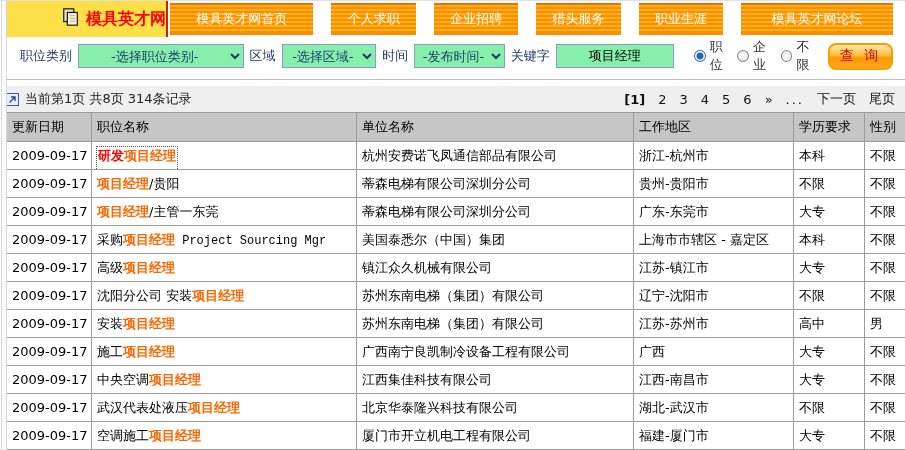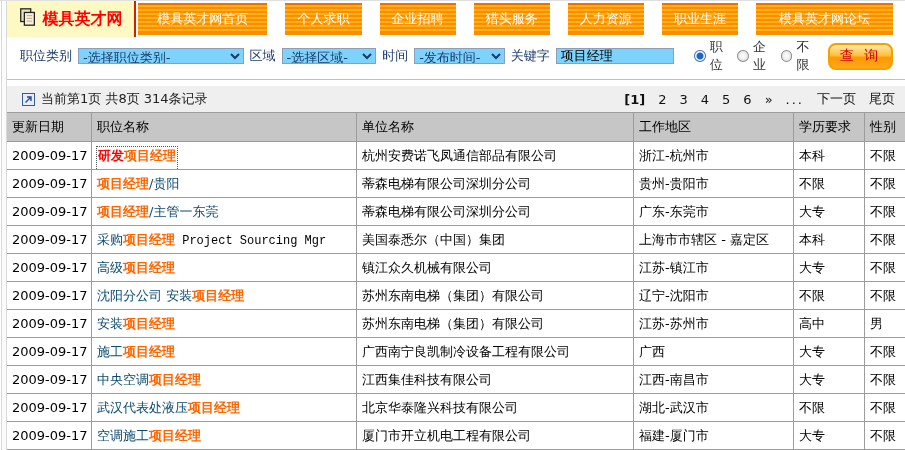--- a/index.html
+++ b/index.html
@@ -4,66 +4,66 @@
 <style>
   * { box-sizing: border-box; margin: 0; padding: 0; }
   html,body { width:905px; height:450px; overflow:hidden; background:#fff;
     font-family:"DejaVu Sans","Liberation Sans",sans-serif; }
   .page { position:relative; width:905px; height:450px; padding-left:6px; border-top:1px solid #e0e0e0; }
   .page::before { content:""; position:absolute; left:1px; top:0; bottom:0; width:4px;
     background:#fbfbfb; border-left:1px solid #d9d9d9; border-right:1px solid #d9d9d9; }
 
   
   .topbar { display:flex; height:36px; background:#fff; }
-  .logo { width:128px; display:flex; align-items:center; justify-content:center; gap:5px; background:#fef9c3; cursor:pointer; }
+  .logo { width:160px; display:flex; align-items:center; justify-content:flex-end; gap:5px; background:#fde047; cursor:pointer; }
   .logo-text { color:#ff0000; font-weight:bold; font-size:16px; white-space:nowrap; }
   .nav { flex:1; display:flex; gap:18px; background:#fff; padding:2px 12px 2px 2px; border-left:2px solid #cc2200; }
   .nav-tab { flex:1; display:flex; align-items:center; justify-content:center;
     color:#fff; font-size:13px; text-decoration:none; white-space:nowrap;
     background:repeating-linear-gradient(180deg,#ffb21a 0 2px,#ff8c00 2px 4px);
     border-top:2px solid #f07000; border-bottom:2px solid #f59000; }
   .nav-tab:first-child { flex:1.7; }
   .nav-tab:last-child { flex:1.8; }
 
   
   .searchbar { display:flex; align-items:center; height:43px; padding:0 8px 4px 14px; gap:6px;
     font-size:13px; color:#1b3a6b; border-bottom:1px solid #c0c0c0; }
   .searchbar label { white-space:nowrap; }
-  select, .kw-input { height:16px; font-size:13px; color:#1b3a6b;
-    border:1px solid #8ba0b8; background:#7dd3fc; font-family:inherit; }
+  select, .kw-input { height:24px; font-size:13px; color:#1b3a6b;
+    border:1px solid #8ba0b8; background:#86efac; font-family:inherit;text-align:center; }
   .sel-cat { width:168px; } .sel-region { width:96px; } .sel-time { width:92px; }
   .kw-input { width:118px; color:#000; padding:0 4px; }
   .radios { display:flex; align-items:flex-end; gap:2px; margin-left:14px; }
   .radio-item { display:flex; align-items:center; gap:4px; cursor:pointer; color:#333; }
   .rb { width:12px; height:12px; border-radius:50%; border:1px solid #8a8a8a;
     background:radial-gradient(#fff, #dcdcdc); display:inline-block; }
   .rb.on { border-color:#3a6ea5; background:radial-gradient(circle at 50% 50%, #1a66cc 0 3px, #fff 4px); }
   .query-btn { margin-left:auto; margin-right:4px; width:66px; height:27px; border-radius:8px;
     border:2px solid #f5a000; background:linear-gradient(180deg,#ffe9a8 0%,#ffc040 45%,#ff9800 55%,#ffa820 100%);
     color:#d40000; font-weight:normal; font-size:14px; letter-spacing:3px; cursor:pointer; font-family:inherit; }
 
   
   .statusbar { display:flex; align-items:center; height:26px; margin-top:6px;
-    background:#efefef; padding:0 10px 0 16px; font-size:13px; color:#222; gap:6px; }
+    background:#efefef; padding:0 10px 0 0; font-size:13px; color:#222; gap:6px; }
   .pagination { margin-left:auto; display:flex; align-items:center; gap:13px; color:#111; }
   .pag-item { text-decoration:none; color:#111; cursor:pointer; }
   .pag-current { font-weight:bold; cursor:default; }
   .pag-ellipsis { cursor:default; letter-spacing:2px; }
 
   
   table.jobs { width:899px; border-collapse:collapse; table-layout:fixed; font-size:13px; }
   table.jobs th, table.jobs td { border:1px solid #9c9c9c; padding:0 5px; text-align:left;
     overflow:hidden; white-space:nowrap; font-weight:normal; color:#000; }
   table.jobs th { background:#c6c6c6; height:29px; }
   table.jobs td { height:28px; background:#fff; }
   .col-date{width:85px}.col-title{width:265px}.col-company{width:277px}
   .col-region{width:160px}.col-edu{width:71px}.col-gender{width:41px}
   .job-title { text-decoration:none; }
   .job-title.focused { outline:1px dotted #555; border-bottom:1px solid #ee0000; padding:1px 1px 16px 1px;margin-top:31px; }
-  .seg-plain { color:#0c4a6e; }
+  .seg-plain { color:#000000; }
   .seg-keyword { color:#ff6600; font-weight:bold; }
   .seg-red { color:#ff0000; font-weight:bold; }
   .seg-latin { color:#000; font-family:"Liberation Mono","DejaVu Sans Mono",monospace; font-size:12px; }
   .company-link { color:#000; text-decoration:none; }
 </style>
 </head>
 <body>
 
 <div class="page">
 
@@ -76,21 +76,20 @@
           <path d="M9.5 9.5h6M9.5 12.5h6M9.5 15.5h6" stroke="#b4a87c" stroke-width="1"></path>
         </svg>
       </span>
       <span class="logo-text">模具英才网</span>
     </div>
     <nav class="nav">
         <a class="nav-tab">模具英才网首页</a>
         <a class="nav-tab">个人求职</a>
         <a class="nav-tab">企业招聘</a>
         <a class="nav-tab">猎头服务</a>
-        <a class="nav-tab">人力资源</a>
         <a class="nav-tab">职业生涯</a>
         <a class="nav-tab">模具英才网论坛</a>
       </nav>
   </header>
 
   <section class="searchbar">
     <label>职位类别</label>
     <select class="sel-cat">
       <option>-选择职位类别-</option>
     </select>

